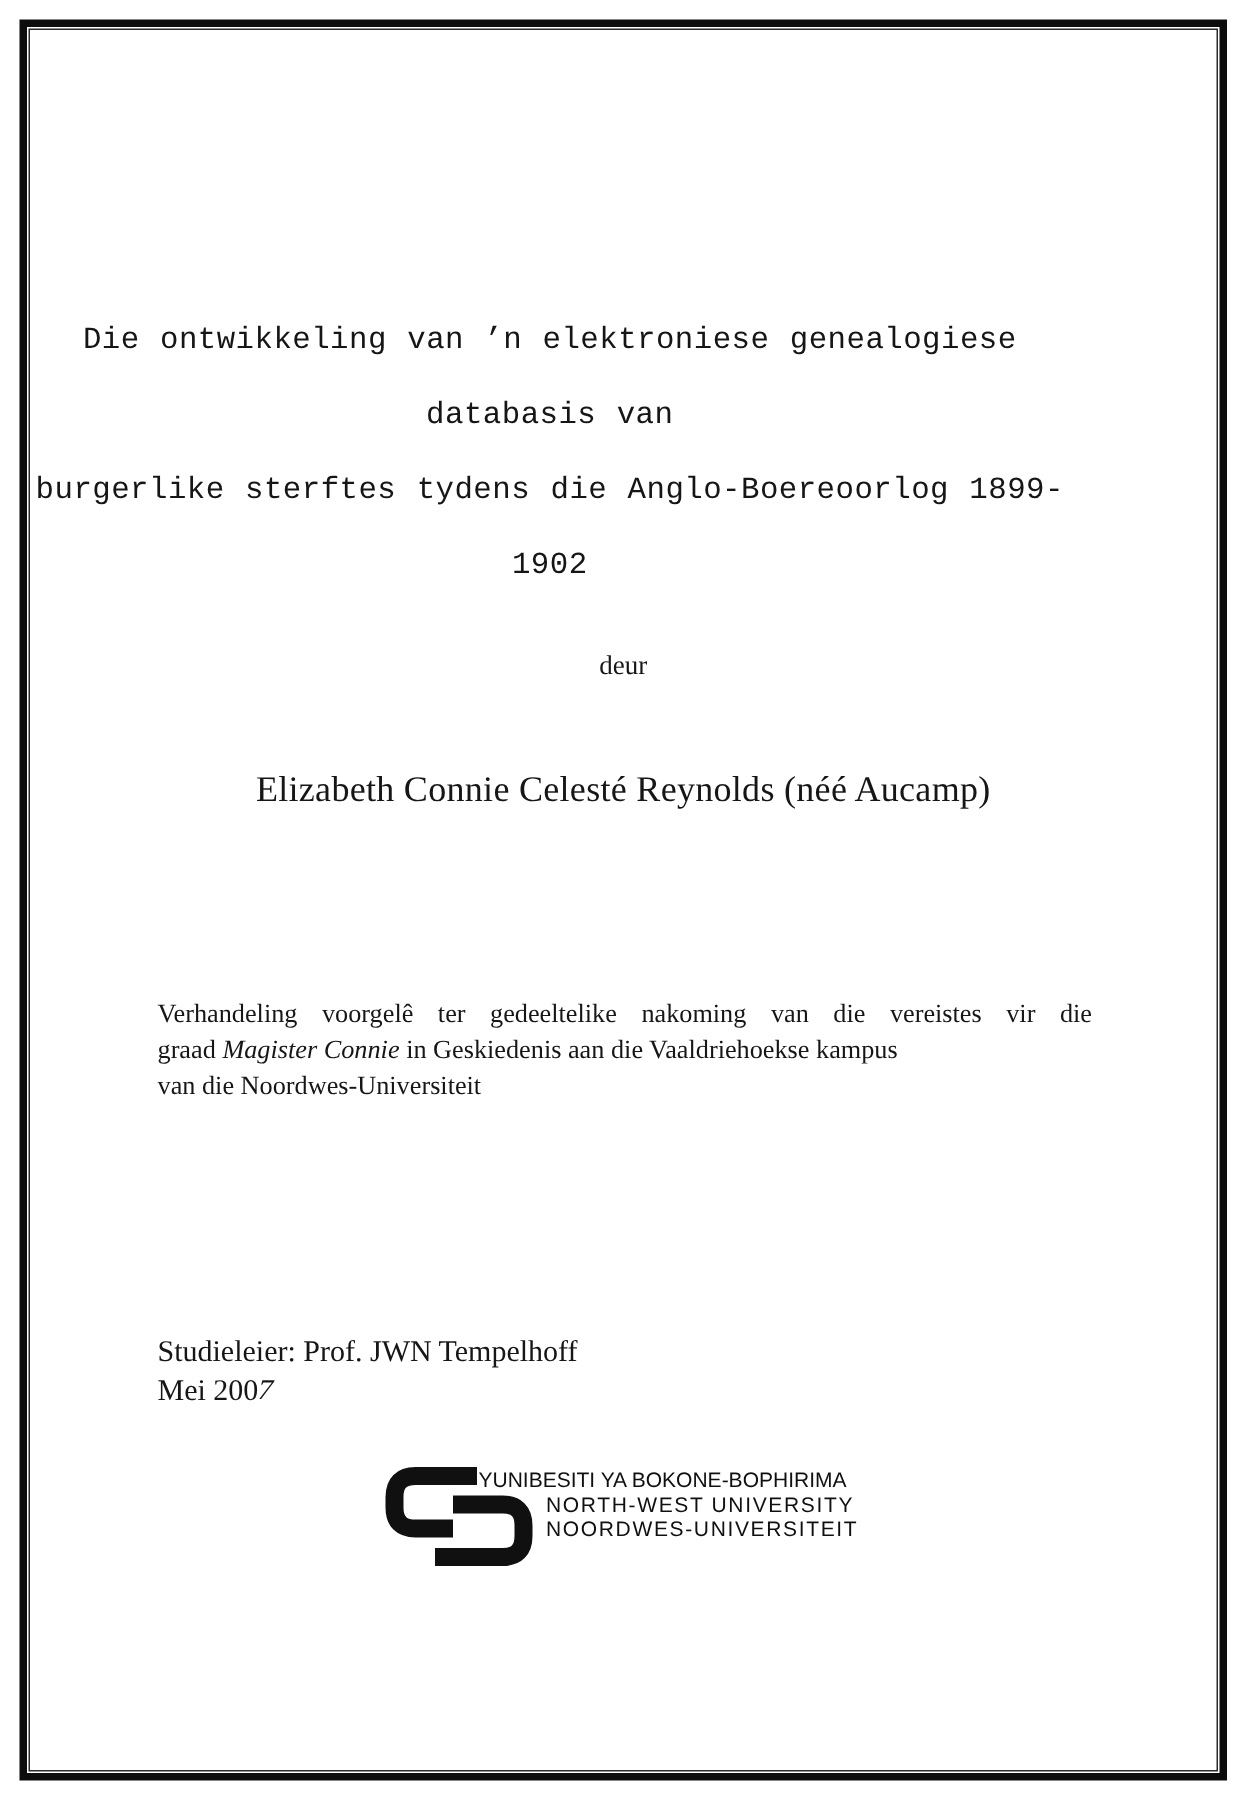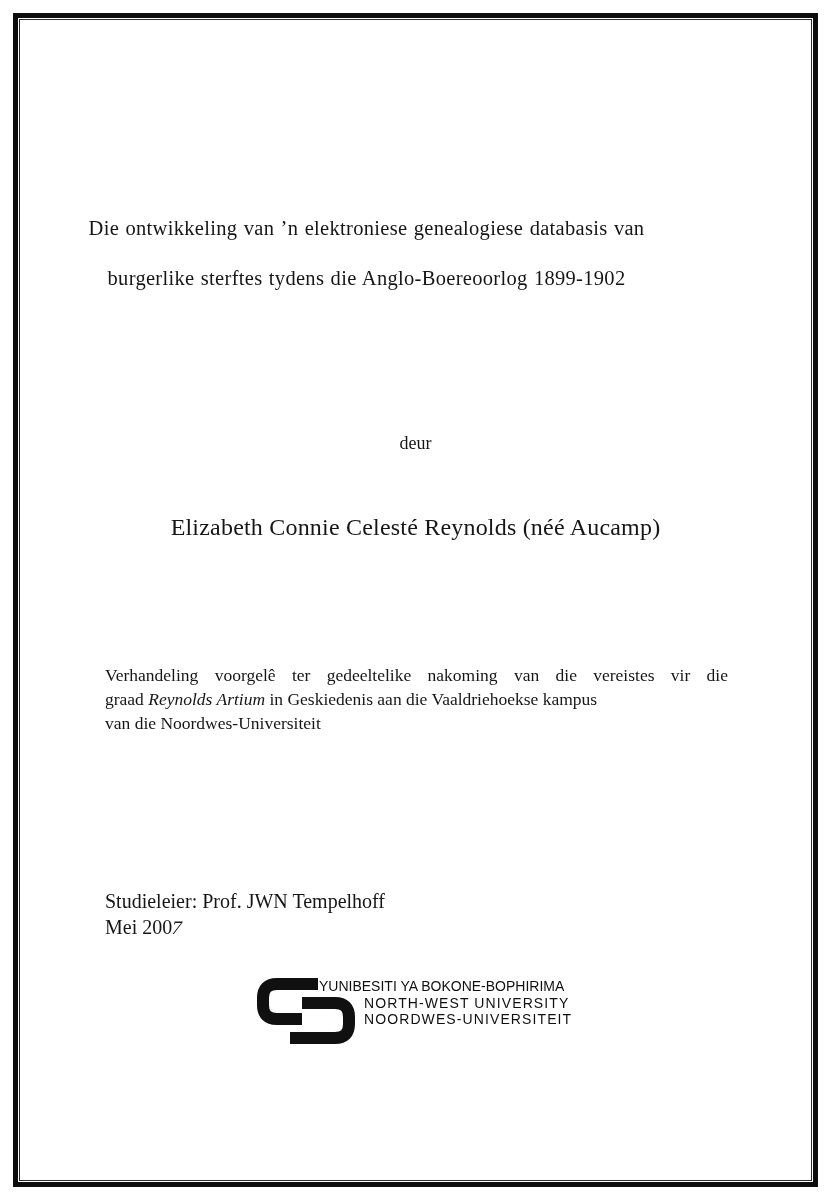--- a/index.html
+++ b/index.html
@@ -24,20 +24,21 @@
     border: 1.5px solid #2b2b2b;
   }
   .title-block {
     position: absolute;
     left: 0; top: 203px; width: 733px;
     text-align: center;
     font-size: 20.5px;
     letter-spacing: 0.3px;
     word-spacing: 1px;
     line-height: 50px;
+    font-family: Liberation Mono, monospace;
   }
   .byline {
     position: absolute;
     left: 0; top: 433px; width: 831px;
     text-align: center;
     font-size: 18px;
   }
   .author {
     position: absolute;
     left: 0; top: 514px; width: 831px;
@@ -101,21 +102,21 @@
     <div>Die ontwikkeling van ’n elektroniese genealogiese databasis van</div>
     <div>burgerlike sterftes tydens die Anglo-Boereoorlog 1899-1902</div>
   </div>
 
   <div class="byline">deur</div>
 
   <div class="author">Elizabeth Connie Celesté Reynolds (néé Aucamp)</div>
 
   <div class="submission">
     <div class="justified">Verhandeling voorgelê ter gedeeltelike nakoming van die vereistes vir die</div>
-    <div><span>graad </span><span class="italic">Reynolds Artium</span><span> in Geskiedenis aan die Vaaldriehoekse kampus</span></div>
+    <div><span>graad </span><span class="italic">Magister Connie</span><span> in Geskiedenis aan die Vaaldriehoekse kampus</span></div>
     <div>van die Noordwes-Universiteit</div>
   </div>
 
   <div class="supervisor-block">
     <div>Studieleier: Prof. JWN Tempelhoff</div>
     <div><span>Mei 200</span><span class="digit-seven">7</span></div>
   </div>
 
   <div class="logo">
     <svg class="logo-icon" viewBox="0 0 105 70" xmlns="http://www.w3.org/2000/svg">

